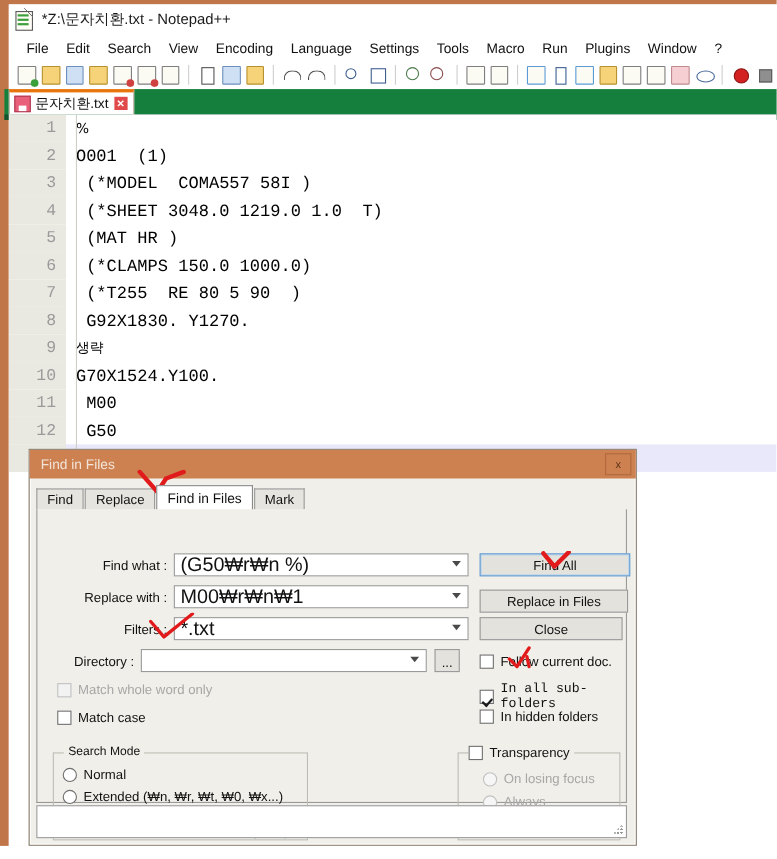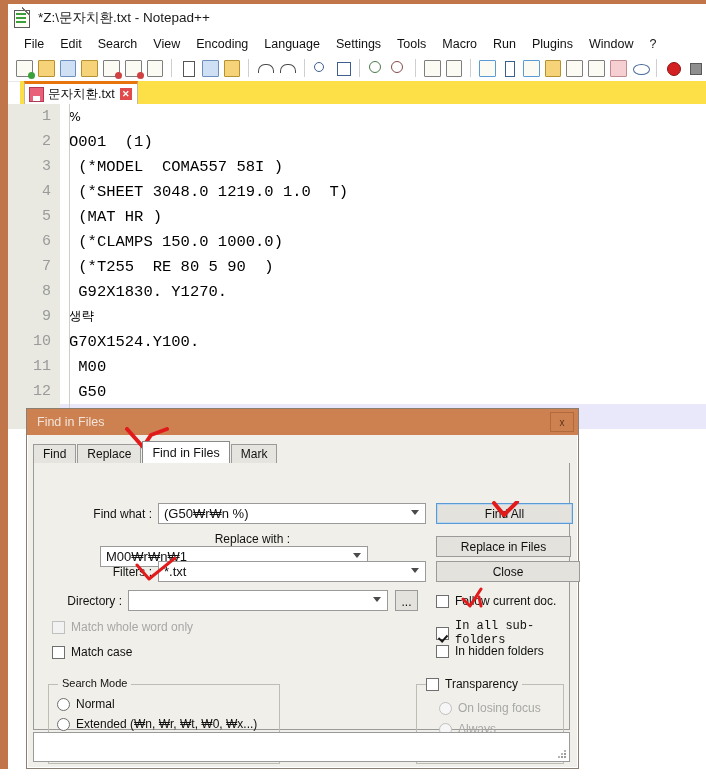--- a/index.html
+++ b/index.html
@@ -37,21 +37,21 @@
   .tbico{position:absolute;inset:2px;border:1px solid #7e7e7e;border-radius:1px;}
   .doc-w{background:#fbfbf4;}
   .doc-y{background:#f6d279;border-color:#b5912f;}
   .doc-b{background:#cfe0f4;border-color:#6d8fbd;}
   .dot{position:absolute;width:7px;height:7px;border-radius:50%;right:0;bottom:0;}
   .dot-g{background:#3aa03a;}
   .dot-r{background:#d04141;}
   .sq{position:absolute;border:1px solid #7a7a7a;}
 
   
-  #tabbar{position:absolute;left:20px;top:81px;right:0;height:23px;background:#fde047;
+  #tabbar{position:absolute;left:4px;top:81px;right:0;height:23px;background:#15803d;
           border-bottom:5px solid #14532d;}
   #tab-active{position:absolute;left:4px;top:0;height:23px;background:#fff;
      border:1px solid #c3b6a5;border-top:3px solid #e8740c;border-bottom:none;
      display:flex;align-items:center;padding:0 5px 0 4px;box-sizing:border-box;}
   .tab-save-ico{width:13px;height:13px;background:#e8607a;border:1px solid #b03a52;
      position:relative;margin-right:4px;flex:none;}
   .tab-save-ico:after{content:"";position:absolute;left:3px;bottom:0;width:7px;height:5px;background:#fff;}
   #tab-label{font-size:12.5px;color:#111;}
   .tab-close{width:12px;height:12px;background:#e04a4a;color:#fff;font-size:9px;
      line-height:12px;text-align:center;margin-left:5px;font-weight:bold;}
@@ -88,21 +88,21 @@
         margin-right:1px;box-sizing:border-box;}
   .dtab.sel{height:22px;background:#fff;border-color:#8a8a8a;font-size:12.5px;z-index:2;}
 
   #dlg-panel{position:absolute;left:4px;top:26px;right:6px;bottom:36px;
              background:#f0efe9;border:1px solid #9a9a9a;border-top:none;box-sizing:border-box;}
 
   .row{position:absolute;display:flex;align-items:center;}
   .lbl{font-size:12px;color:#111;text-align:right;}
   .combo{height:21px;background:#fff;border:1px solid #9a9a9a;box-sizing:border-box;
          display:flex;align-items:center;position:relative;}
-  .combo .val{font-size:13px;color:#111;padding-left:5px;white-space:pre;}
+  .combo .val{font-size:18px;color:#111;padding-left:5px;white-space:pre;}
   .combo .arrow{position:absolute;right:6px;top:6px;width:0;height:0;
          border-left:4px solid transparent;border-right:4px solid transparent;
          border-top:5px solid #4a4a4a;}
   .btn{height:21px;background:#e4e2dc;border:1px solid #9a9a9a;box-sizing:border-box;
        font-size:12px;display:flex;align-items:center;justify-content:center;color:#111;}
   .btn.focus{border:1px solid #5b9bd5;box-shadow:0 0 0 1px #bcd6ee inset;}
   .dots-btn{width:23px;height:21px;background:#e4e2dc;border:1px solid #9a9a9a;
        box-sizing:border-box;font-size:12px;display:flex;align-items:flex-end;
        justify-content:center;padding-bottom:1px;color:#111;}
 
@@ -360,21 +360,21 @@
       <div id="dlg-panel">
 
         <div class="row" style="left:0;top:40px;width:394px;">
           <span class="lbl" style="width:118px;">Find what :</span>
           <span class="combo" style="margin-left:6px;width:268px;">
             <span class="val">(G50₩r₩n %)</span>
             <i class="arrow"></i>
           </span>
         </div>
 
-        <div class="row" style="left:0;top:69px;width:394px;flex-direction:column;">
+        <div class="row" style="left:0;top:69px;width:394px;">
           <span class="lbl" style="width:118px;">Replace with :</span>
           <span class="combo" style="margin-left:6px;width:268px;">
             <span class="val">M00₩r₩n₩1</span>
             <i class="arrow"></i>
           </span>
         </div>
 
         <div class="row" style="left:0;top:98px;width:394px;">
           <span class="lbl" style="width:118px;">Filters :</span>
           <span class="combo" style="margin-left:6px;width:268px;">
@@ -387,21 +387,21 @@
           <span class="lbl" style="width:70px;padding-left:18px;">Directory :</span>
           <span class="combo" style="margin-left:6px;width:260px;">
             <span class="val"></span>
             <i class="arrow"></i>
           </span>
           <span class="dots-btn" style="margin-left:7px;">...</span>
         </div>
 
         <div class="btn focus" style="position:absolute;left:402px;top:40px;width:137px;">Find All</div>
         <div class="btn" style="position:absolute;left:402px;top:73px;width:135px;">Replace in Files</div>
-        <div class="btn" style="position:absolute;left:402px;top:98px;width:144px;">Close</div>
+        <div class="btn" style="position:absolute;left:402px;top:98px;width:130px;">Close</div>
 
         <div class="cbrow dis" style="left:18px;top:157px;">
           <span class="cbox dis"></span>
           <span>Match whole word only</span>
         </div>
         <div class="cbrow" style="left:18px;top:182px;">
           <span class="cbox"></span>
           <span>Match case</span>
         </div>
 

